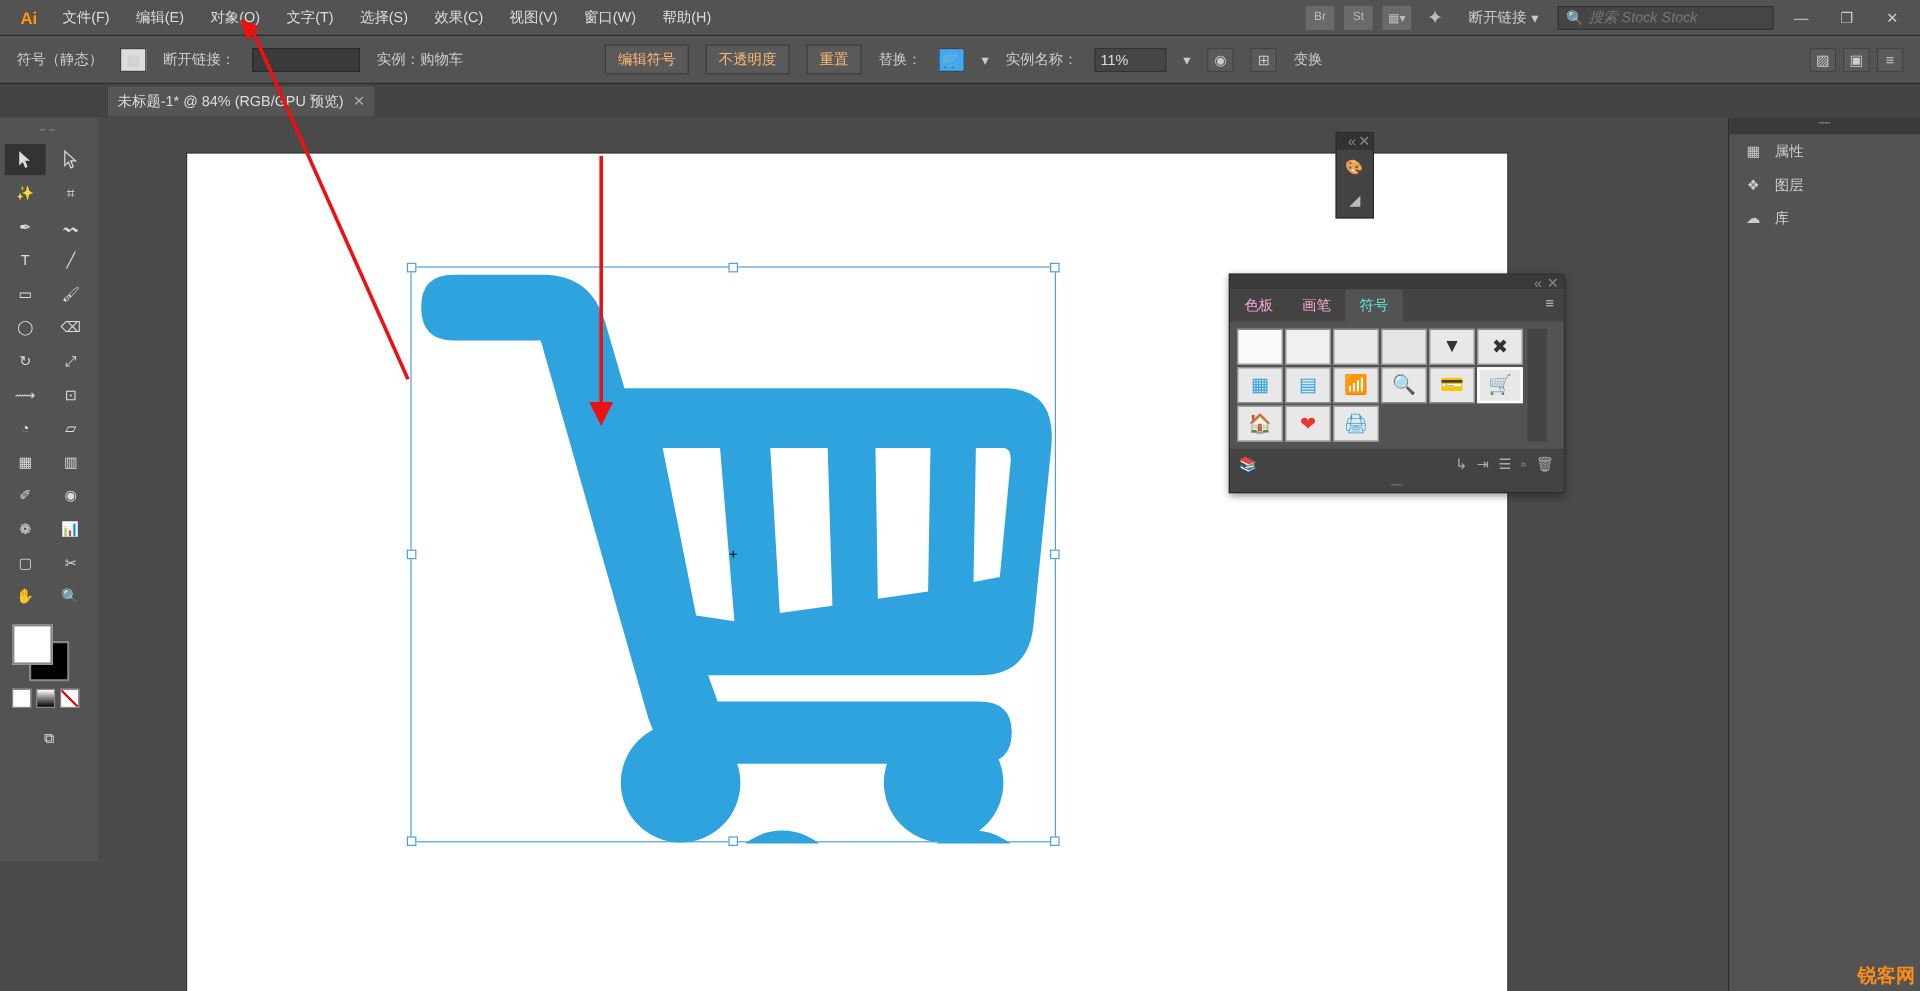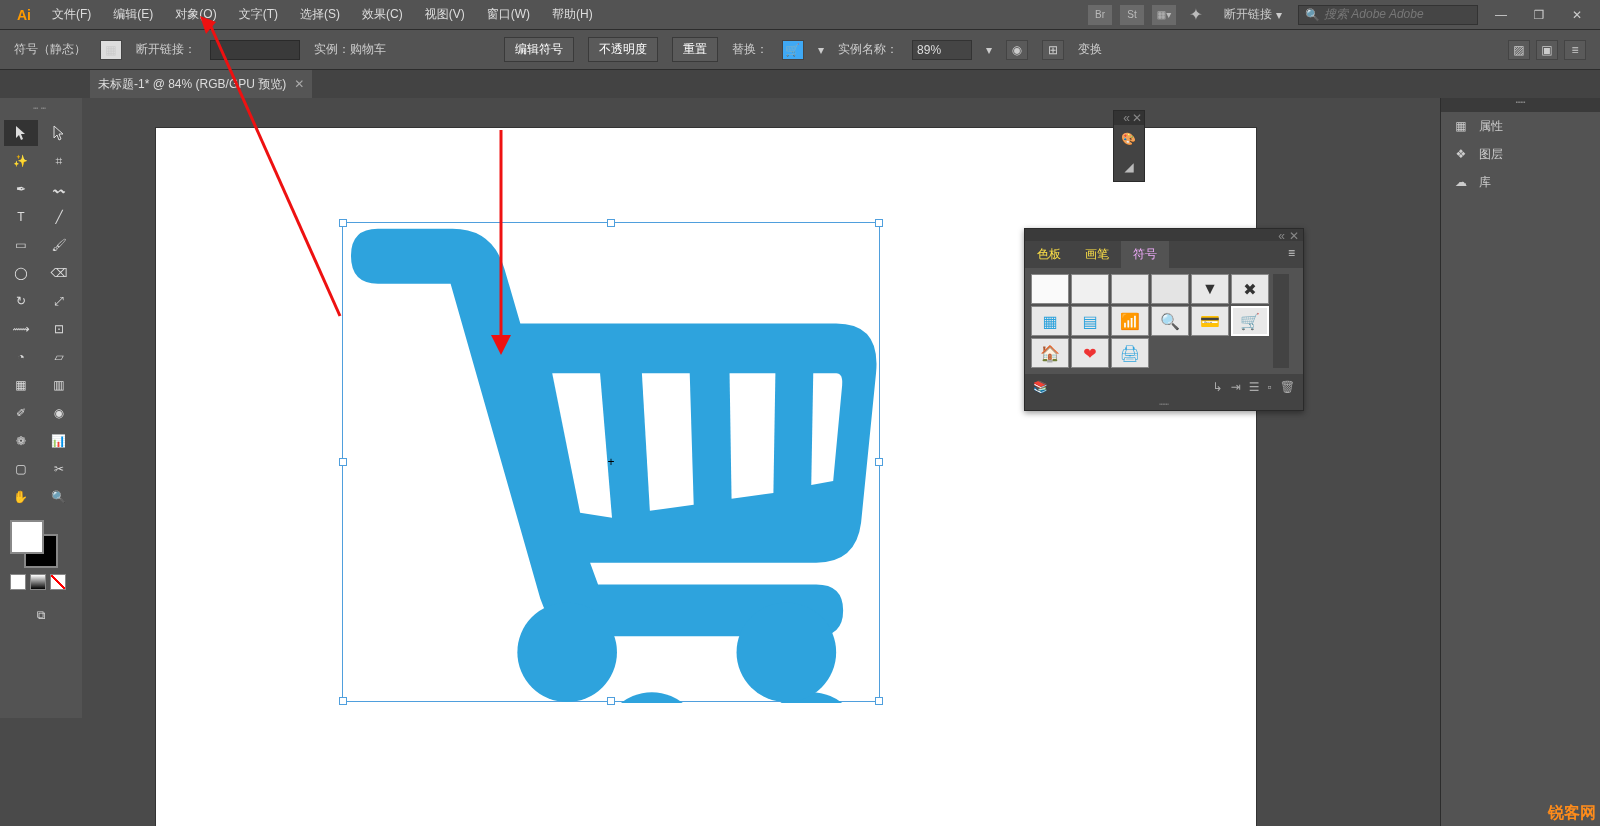--- a/index.html
+++ b/index.html
@@ -12,27 +12,27 @@
 .menu-right { margin-left: auto; display: flex; align-items: center; gap: 8px; }
 .small-btn { width: 24px; height: 20px; background: #6a6a6a; display:flex; align-items:center; justify-content:center; color:#bbb; font-size:10px;}
 .workspace { display:flex; align-items:center; gap:4px; padding:2px 8px; }
 .search-box { width: 180px; height: 20px; background: #454545; border: 1px solid #333; color: #888; padding: 0 6px; display:flex; align-items:center; gap:4px;}
 .win-ctrl { width: 30px; height: 20px; display: flex; align-items: center; justify-content: center; color:#ccc; }
 
 
 .controlbar { height: 40px; background: #535353; display: flex; align-items: center; padding: 0 14px; gap: 14px; border-bottom: 1px solid #2c2c2c; }
 .ctrl-label { color: #ccc; }
 .ctrl-input { width: 90px; height: 20px; background: #3a3a3a; border: 1px solid #2a2a2a; }
-.ctrl-btn { padding: 3px 10px; border: 1px solid #3a3a3a; background: #5a5a5a; color: #ffffff; }
+.ctrl-btn { padding: 3px 10px; border: 1px solid #3a3a3a; background: #5a5a5a; color: #fdba74; }
 .opacity-box { width: 60px; height: 20px; background: #454545; border: 1px solid #333; color:#ddd; padding: 0 4px; display:flex; align-items:center;}
 .ctrl-icon { width:22px; height:20px; border:1px solid #444; background:#5a5a5a; display:flex; align-items:center; justify-content:center;}
 .ctrl-right { margin-left:auto; display:flex; gap:6px; }
 
 
-.doctab-row { height: 28px; background: #434343; display: flex; padding-left: 90px; }
+.doctab-row { height: 28px; background: #434343; display: flex; align-items:center; padding-left: 90px; }
 .doctab { background: #555; padding: 4px 8px; color: #ddd; display:flex; align-items:center; gap:8px; }
 .doctab .close { color:#aaa; }
 
 
 .toolbox { position: absolute; left: 0; top: 98px; width: 82px; background: #535353; height: 620px; padding: 6px 4px; }
 .toolbox-header { height: 12px; text-align:center; color:#888; font-size:8px; letter-spacing:3px;}
 .tool-grid { display: grid; grid-template-columns: 1fr 1fr; gap: 2px; margin-top:4px;}
 .tool { width: 34px; height: 26px; display:flex; align-items:center; justify-content:center; color:#ddd; }
 .tool.selected { background: #333; }
 .color-box { margin-top: 10px; position: relative; width: 60px; height: 50px; margin-left:6px;}
@@ -57,22 +57,22 @@
 .arrow { position: absolute; pointer-events:none; }
 
 
 .panel { position: absolute; background: #535353; border: 1px solid #2a2a2a; box-shadow: 0 2px 6px rgba(0,0,0,.4); }
 .panel-dock { position:absolute; top:110px; left:1113px; width:32px; background:#434343; border:1px solid #2a2a2a;}
 .panel-dock .dock-hdr{height:14px;background:#333;display:flex;justify-content:flex-end;gap:2px;padding:0 2px;}
 .panel-dock .dock-item{height:28px;display:flex;align-items:center;justify-content:center;color:#bbb;}
 .sym-panel { top: 228px; left: 1024px; width: 280px; }
 .sym-panel .hdr { height: 12px; background: #3a3a3a; display:flex;justify-content:flex-end;gap:4px;padding:0 4px;}
 .sym-panel .tabs { display:flex; background:#434343; }
-.sym-panel .tab { padding: 5px 12px; color:#fde047; }
-.sym-panel .tab.active { background:#535353; color:#f0abfc; }
+.sym-panel .tab { padding: 5px 12px; color:#f9a8d4; }
+.sym-panel .tab.active { background:#535353; color:#5eead4; }
 .sym-panel .tab-menu{margin-left:auto;padding:5px 8px;}
 .sym-panel .body { padding: 6px; background:#535353; display:flex; }
 .sym-grid { display:grid; grid-template-columns:repeat(6,38px); gap:2px; }
 .sym-item { width:38px; height:30px; background:#e8e8e8; border:1px solid #888; display:flex; align-items:center; justify-content:center; font-size:16px;}
 .sym-item.selected { border:2px solid #fff; }
 .sym-scroll{width:16px;background:#434343;margin-left:4px;}
 .sym-footer { height:26px; background:#434343; display:flex; align-items:center; gap:8px; padding:0 8px;}
 .sym-footer .fbtn{color:#aaa;}
 .sym-footer .spacer{flex:1;}
 
@@ -105,21 +105,21 @@
     <div class="small-btn">Br</div>
     <div class="small-btn">St</div>
     <div class="small-btn">▦▾</div>
     <div class="small-btn" style="background:none;font-size:16px;">✦</div>
     <div class="workspace">
       <span>断开链接</span>
       <span>▾</span>
     </div>
     <div class="search-box">
       <span>🔍</span>
-      <span style="color:#777;font-style:italic;">搜索 Adobe Adobe</span>
+      <span style="color:#777;font-style:italic;">搜索 Stock Stock</span>
     </div>
     <div class="win-ctrl">—</div>
     <div class="win-ctrl">❐</div>
     <div class="win-ctrl">✕</div>
   </div>
 </div>
 
 <div class="controlbar">
   <span class="ctrl-label">符号（静态）</span>
   <span class="ctrl-icon" style="background:#ddd;">▦</span>
@@ -128,21 +128,21 @@
   <span class="ctrl-label">实例：购物车</span>
   <div style="flex:0 0 90px;"></div>
   <div class="ctrl-btn">编辑符号</div>
   <div class="ctrl-btn">不透明度</div>
   <div class="ctrl-btn">重置</div>
   <span class="ctrl-label">替换：</span>
   <span class="ctrl-icon" style="background:#3fa9f5;">🛒</span>
   <span>▾</span>
   <span class="ctrl-label">实例名称：</span>
   <div class="opacity-box">
-      <span>89%</span>
+      <span>11%</span>
     </div>
   <span>▾</span>
   <span class="ctrl-icon">◉</span>
   <span class="ctrl-icon">⊞</span>
   <span class="ctrl-label">变换</span>
   <div class="ctrl-right">
     <span class="ctrl-icon">▨</span>
     <span class="ctrl-icon">▣</span>
     <span class="ctrl-icon">≡</span>
   </div>

